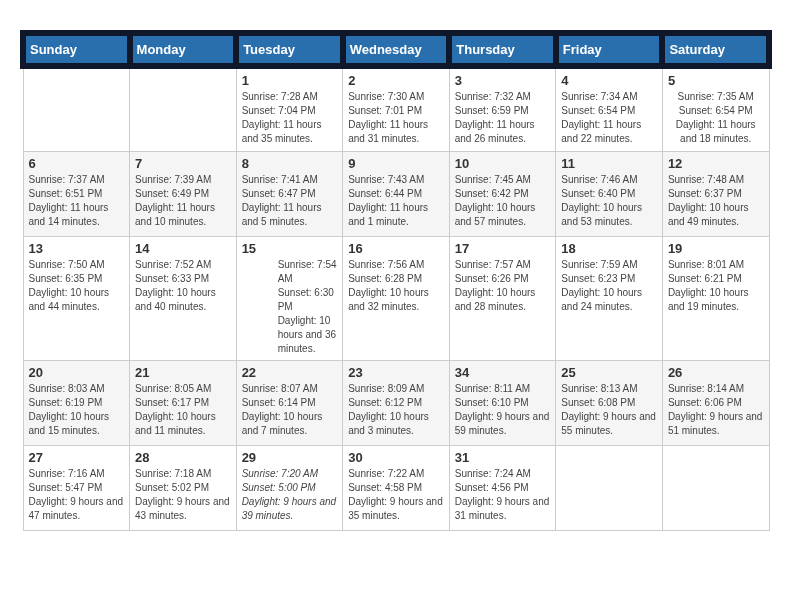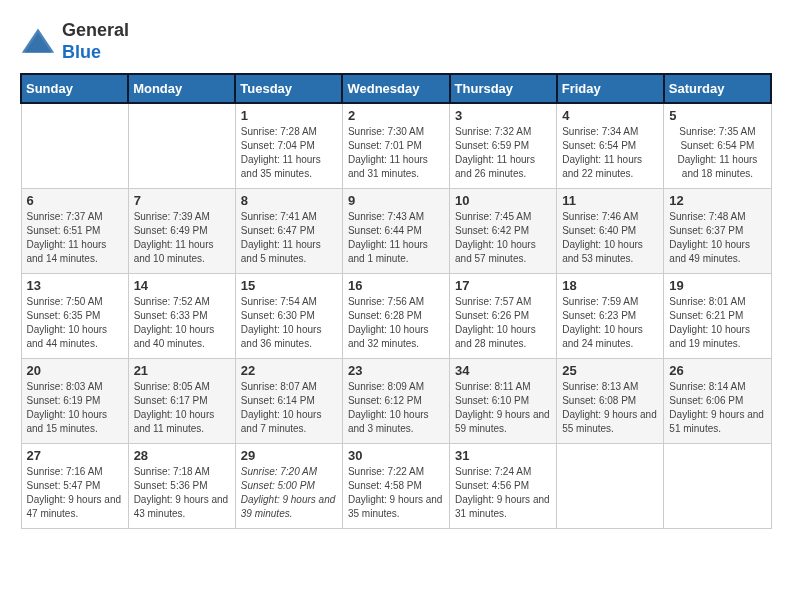--- a/index.html
+++ b/index.html
@@ -49,21 +49,21 @@
       border-collapse: collapse;
       table-layout: fixed;
     }
     thead th {
       background-color: #2a6fad;
       color: #fff;
       font-size: 13px;
       font-weight: bold;
       padding: 6px 4px;
       text-align: left;
-      border: 2px solid #0f172a;
+      border: 6px solid #0f172a;
     }
     tbody td {
       border: 1px solid #ccc;
       vertical-align: top;
       padding: 4px 5px;
       height: 85px;
       font-size: 11px;
       color: #333;
       background: #fff;
     }
@@ -82,30 +82,20 @@
       color: #444;
     }
     .empty-cell {
       background: #fff !important;
     }
   </style>
 </head>
 <body>
 
 <div class="header">
-  <div class="logo">
-    <svg class="logo-icon" viewBox="0 0 40 40" xmlns="http://www.w3.org/2000/svg">
-      <polygon points="20,5 38,32 2,32" fill="#2a6fad" opacity="0.85"></polygon>
-      <polygon points="20,10 35,32 5,32" fill="#1a5a9a" opacity="0.4"></polygon>
-    </svg>
-    <div class="logo-text">
-      <span class="general">General</span><br>
-      <span class="blue">Blue</span>
-    </div>
-  </div>
 </div>
 
 <table>
   <thead>
     <tr>
     <th>Sunday</th>
         <th>Monday</th>
         <th>Tuesday</th>
         <th>Wednesday</th>
         <th>Thursday</th>
@@ -200,21 +190,21 @@
 Daylight: 10 hours and 44 minutes.</div>
         </td>
         <td>
           <span class="day-num">14</span>
           <div class="day-info" style="white-space: pre-line;">Sunrise: 7:52 AM
 Sunset: 6:33 PM
 Daylight: 10 hours and 40 minutes.</div>
         </td>
         <td>
           <span class="day-num">15</span>
-          <div class="day-info" style="white-space: pre-line;">Sunrise: 7:54 AM
+          <div class="day-info" style="white-space: pre-line; margin-left: 36px;">Sunrise: 7:54 AM
 Sunset: 6:30 PM
 Daylight: 10 hours and 36 minutes.</div>
         </td>
         <td>
           <span class="day-num">16</span>
           <div class="day-info" style="white-space: pre-line;">Sunrise: 7:56 AM
 Sunset: 6:28 PM
 Daylight: 10 hours and 32 minutes.</div>
         </td>
         <td>
@@ -283,21 +273,21 @@
       <tr>
         <td>
           <span class="day-num">27</span>
           <div class="day-info" style="white-space: pre-line;">Sunrise: 7:16 AM
 Sunset: 5:47 PM
 Daylight: 9 hours and 47 minutes.</div>
         </td>
         <td>
           <span class="day-num">28</span>
           <div class="day-info" style="white-space: pre-line;">Sunrise: 7:18 AM
-Sunset: 5:36 PM
+Sunset: 5:02 PM
 Daylight: 9 hours and 43 minutes.</div>
         </td>
         <td>
           <span class="day-num">29</span>
           <div class="day-info" style="white-space: pre-line; font-style: italic;">Sunrise: 7:20 AM
 Sunset: 5:00 PM
 Daylight: 9 hours and 39 minutes.</div>
         </td>
         <td>
           <span class="day-num">30</span>

